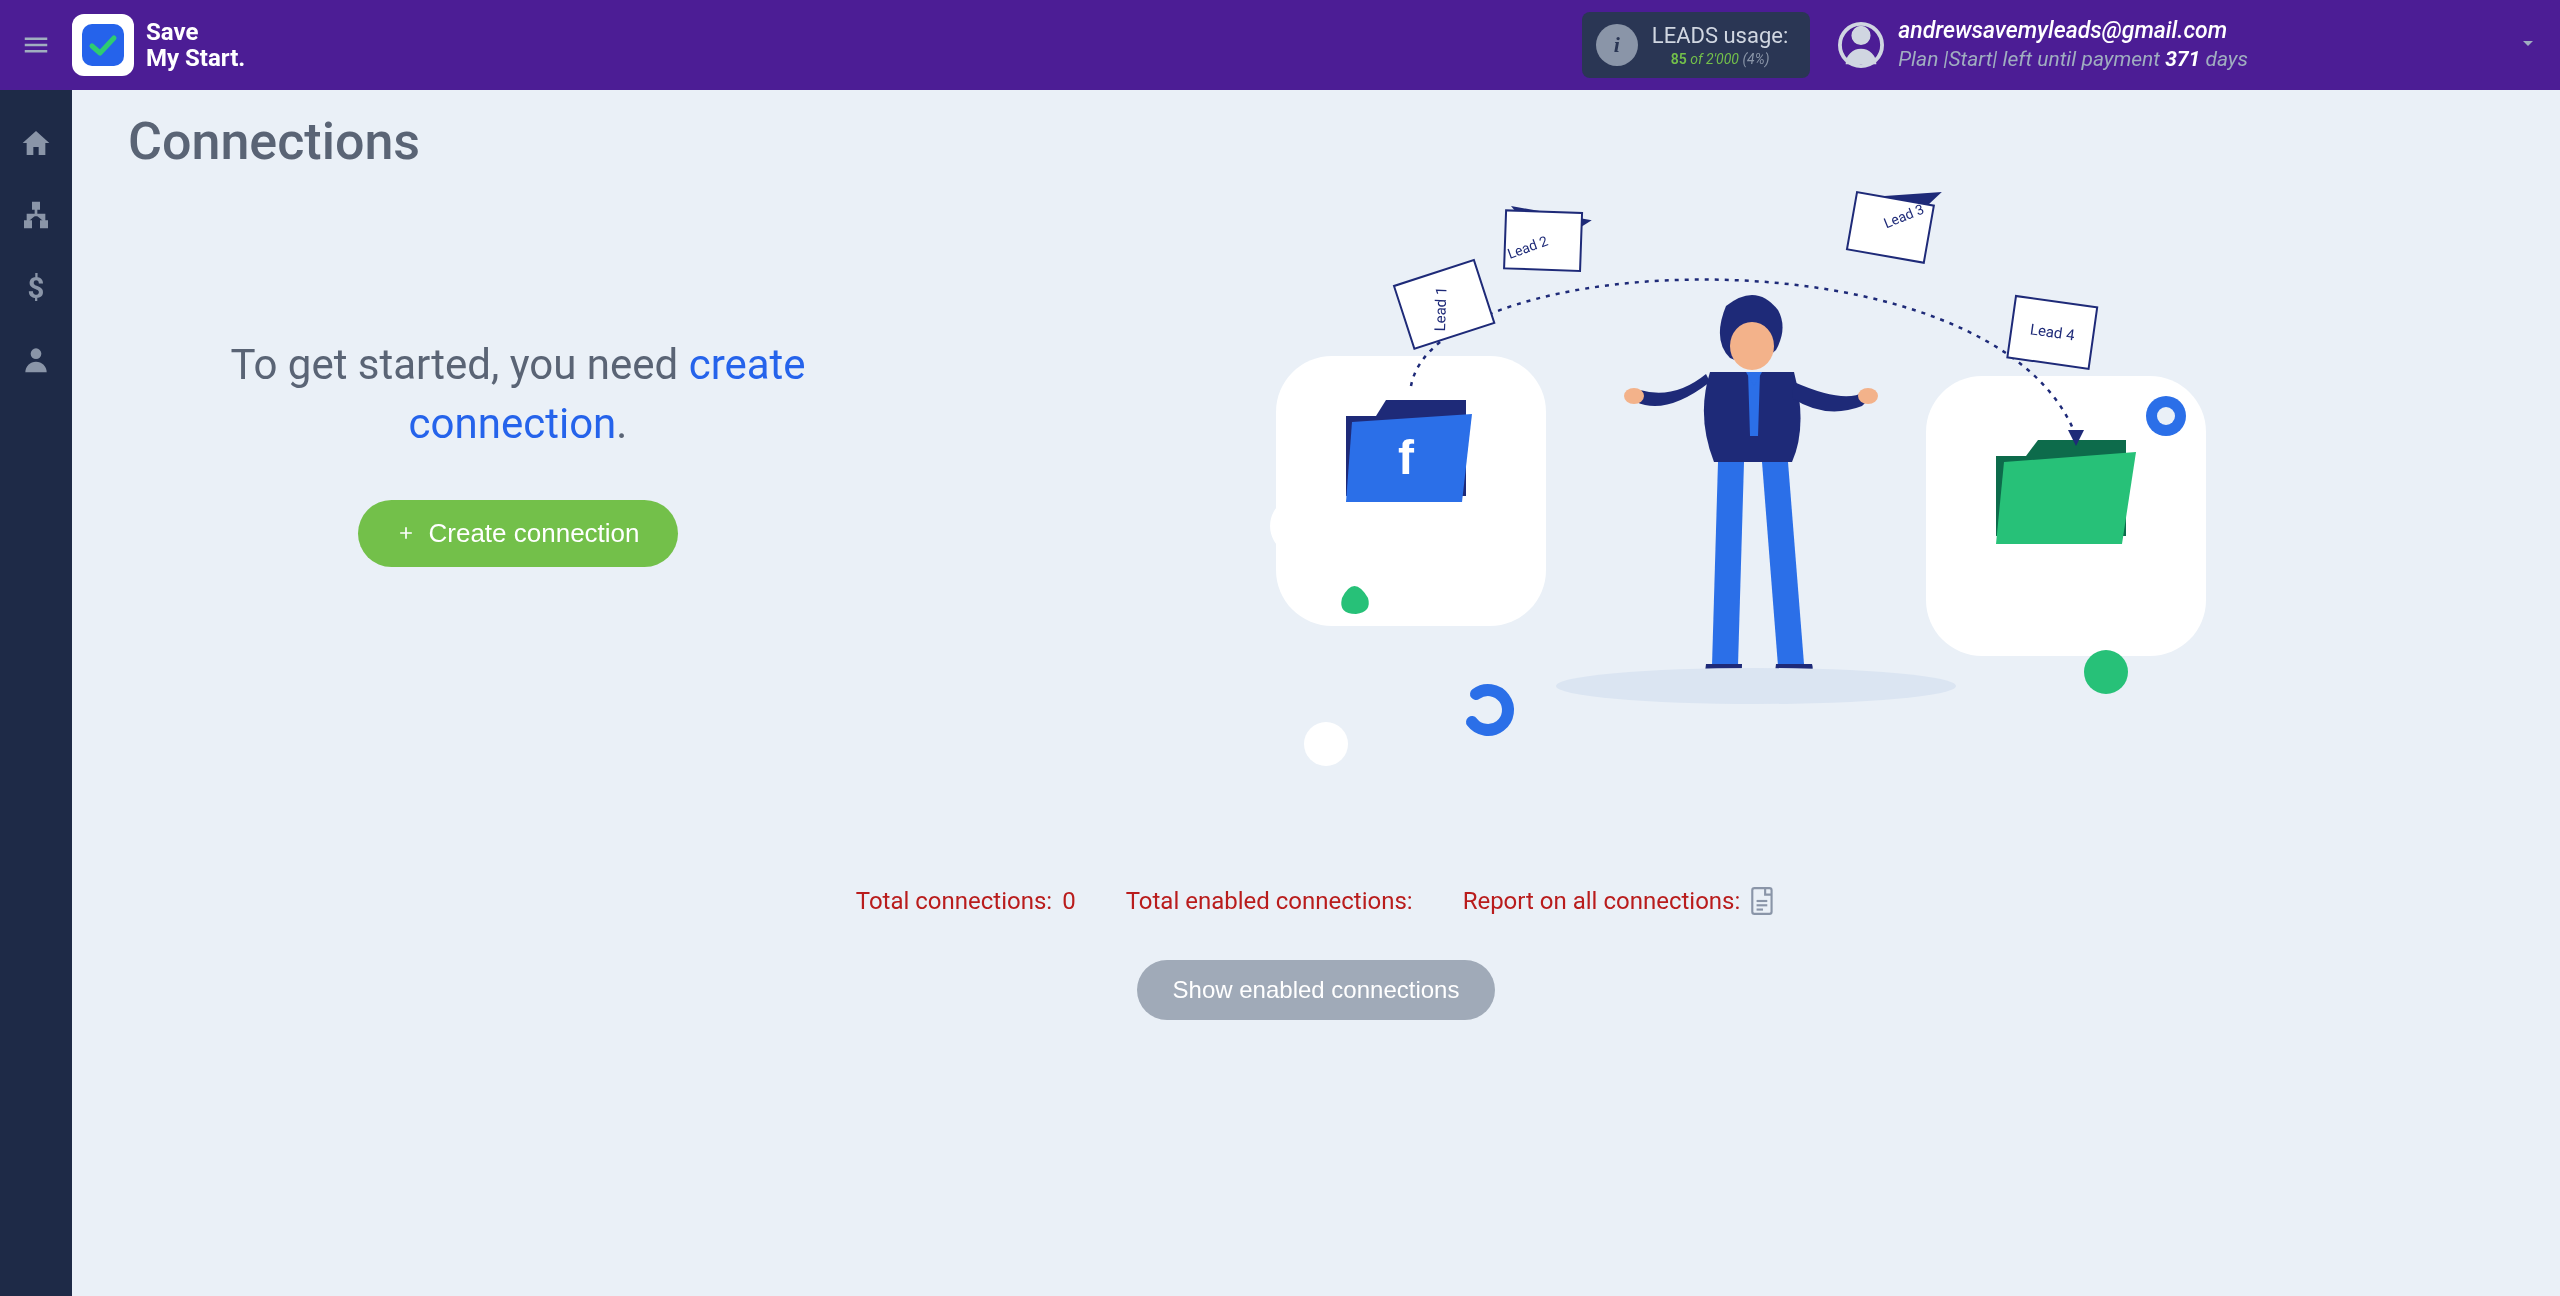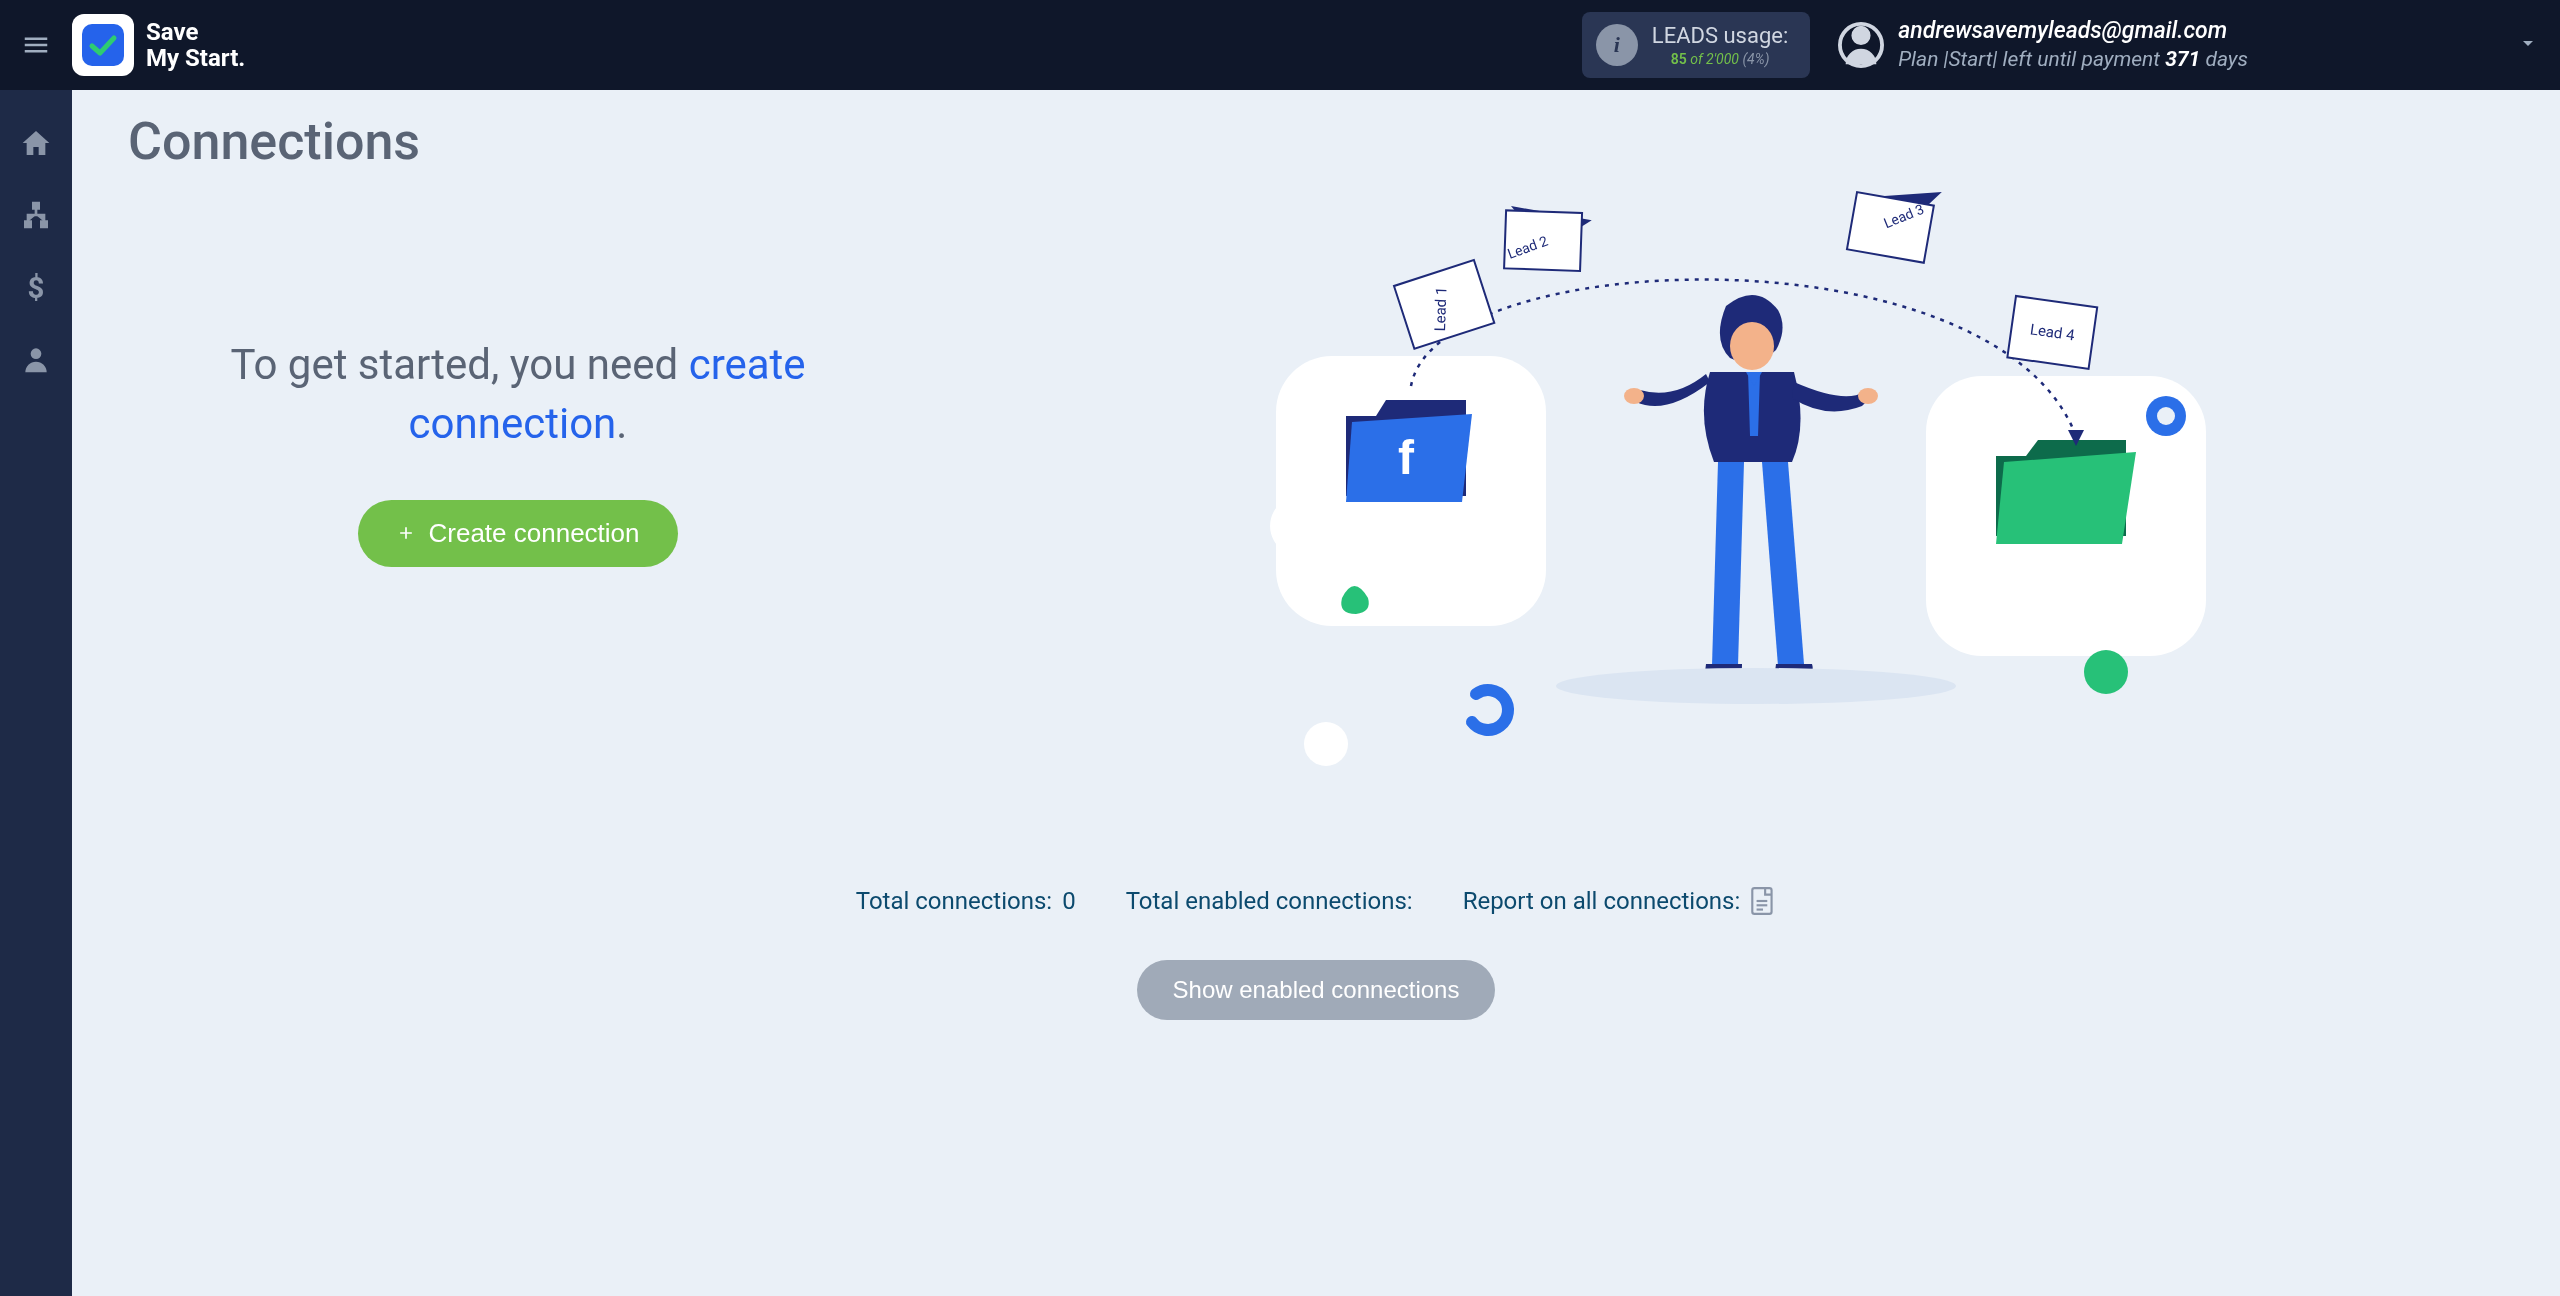--- a/index.html
+++ b/index.html
@@ -10,21 +10,21 @@
     body {
       font-family: -apple-system, BlinkMacSystemFont, "Segoe UI", Roboto, "Helvetica Neue", Arial, sans-serif;
       background: #eaf0f7;
       width: 2560px;
       height: 1296px;
       overflow: hidden;
       transform-origin: top left;
     }
     
     .topbar {
-      background: #0f172a;
+      background: #4c1d95;
       height: 90px;
       display: flex;
       align-items: center;
       padding: 0 20px 0 0;
       position: relative;
     }
     .hamburger {
       width: 72px;
       height: 90px;
       display: flex;
@@ -259,21 +259,21 @@
     }
     .illustration {
       width: 980px;
       height: 680px;
     }
     .stats-row {
       display: flex;
       justify-content: center;
       gap: 50px;
       font-size: 24px;
-      color: #0c4a6e;
+      color: #b91c1c;
       margin-top: 20px;
     }
     .stats-row .item {
       display: flex;
       align-items: center;
       gap: 10px;
     }
     .report-icon {
       width: 26px;
       height: 30px;

